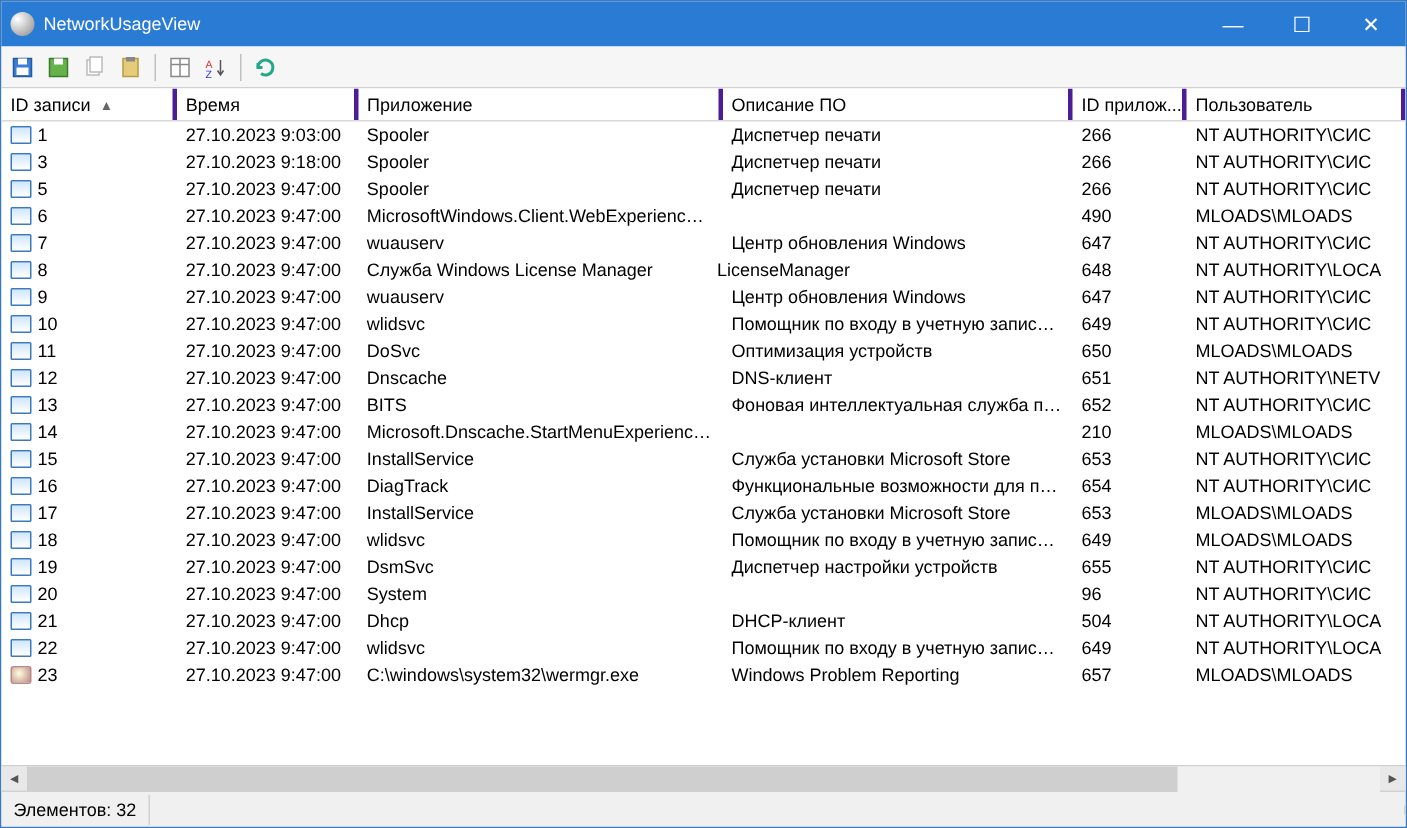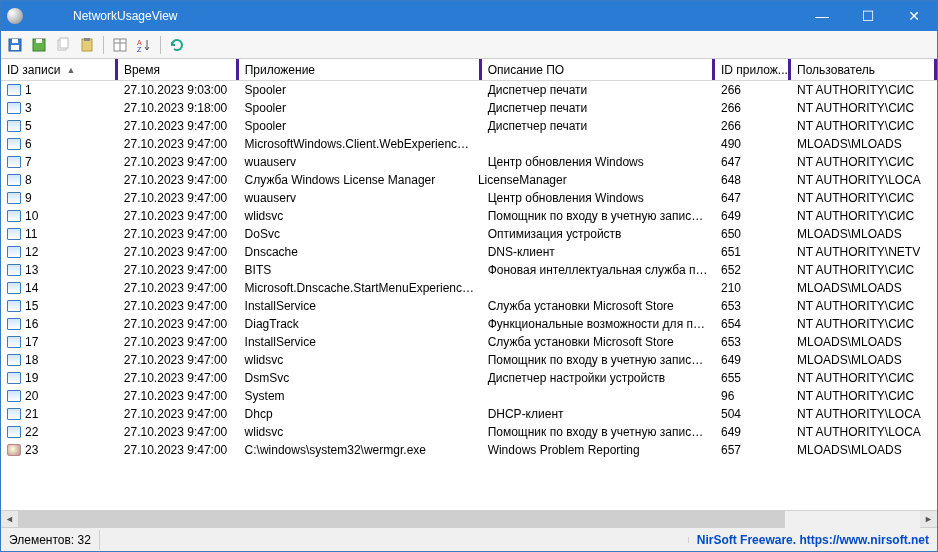--- a/index.html
+++ b/index.html
@@ -1,20 +1,20 @@
 <!DOCTYPE html>
 <html><head>
 <meta charset="utf-8">
 <style>
 * { margin:0; padding:0; box-sizing:border-box; font-family:"Segoe UI",Tahoma,sans-serif; }
 body { background:#fff; overflow:hidden; }
 .window { width:938px; height:552px; border:1px solid #3a7ac0; display:flex; flex-direction:column; background:#fff; }
 .titlebar { height:30px; background:#2a7bd4; color:#fff; display:flex; align-items:center; padding-left:6px; font-size:12px; }
 .titlebar .app-icon { width:16px; height:16px; background:radial-gradient(circle at 30% 30%,#fff,#888); border-radius:50%; margin-right:6px; }
-.titlebar .title { flex:1;margin-left:44px; }
+.titlebar .title { flex:1; }
 .winbtns { display:flex; height:100%; }
 .winbtn { width:46px; display:flex; align-items:center; justify-content:center; font-size:14px; cursor:default; }
 .menubar { height:22px; background:#fff; border-bottom:1px solid #e0e0e0; display:flex; align-items:center; padding:0 4px; font-size:12px; }
 .menuitem { padding:2px 8px; cursor:default; }
 .toolbar { height:28px; background:#f6f6f6; border-bottom:1px solid #d0d0d0; display:flex; align-items:center; padding:0 4px; gap:4px; }
 .tbtn { width:20px; height:20px; display:flex; align-items:center; justify-content:center; cursor:default; }
 .tsep { width:1px; height:18px; background:#c0c0c0; margin:0 2px; }
 .listarea { flex:1; overflow:auto; background:#fff; position:relative; }
 .listheader { display:flex; height:22px; background:#fff; border-bottom:1px solid #d8d8d8; position:sticky; top:0; z-index:2; }
 .colhead { font-size:12px; padding:3px 6px; border-right:3px solid #4c1d95; cursor:default; display:flex; align-items:center; white-space:nowrap; overflow:hidden; }
@@ -355,15 +355,14 @@
     <div class="arrow">◄</div>
     <div class="track">
         <div class="thumb"></div>
       </div>
     <div class="arrow">►</div>
   </div>
 
   <div class="statusbar">
     <div class="panel">Элементов: 32</div>
     <div class="panel filler"></div>
-    <div class="link">NirSoft Freeware. https://www.nirsoft.net</div>
   </div>
 </div>
 
 </body></html>

